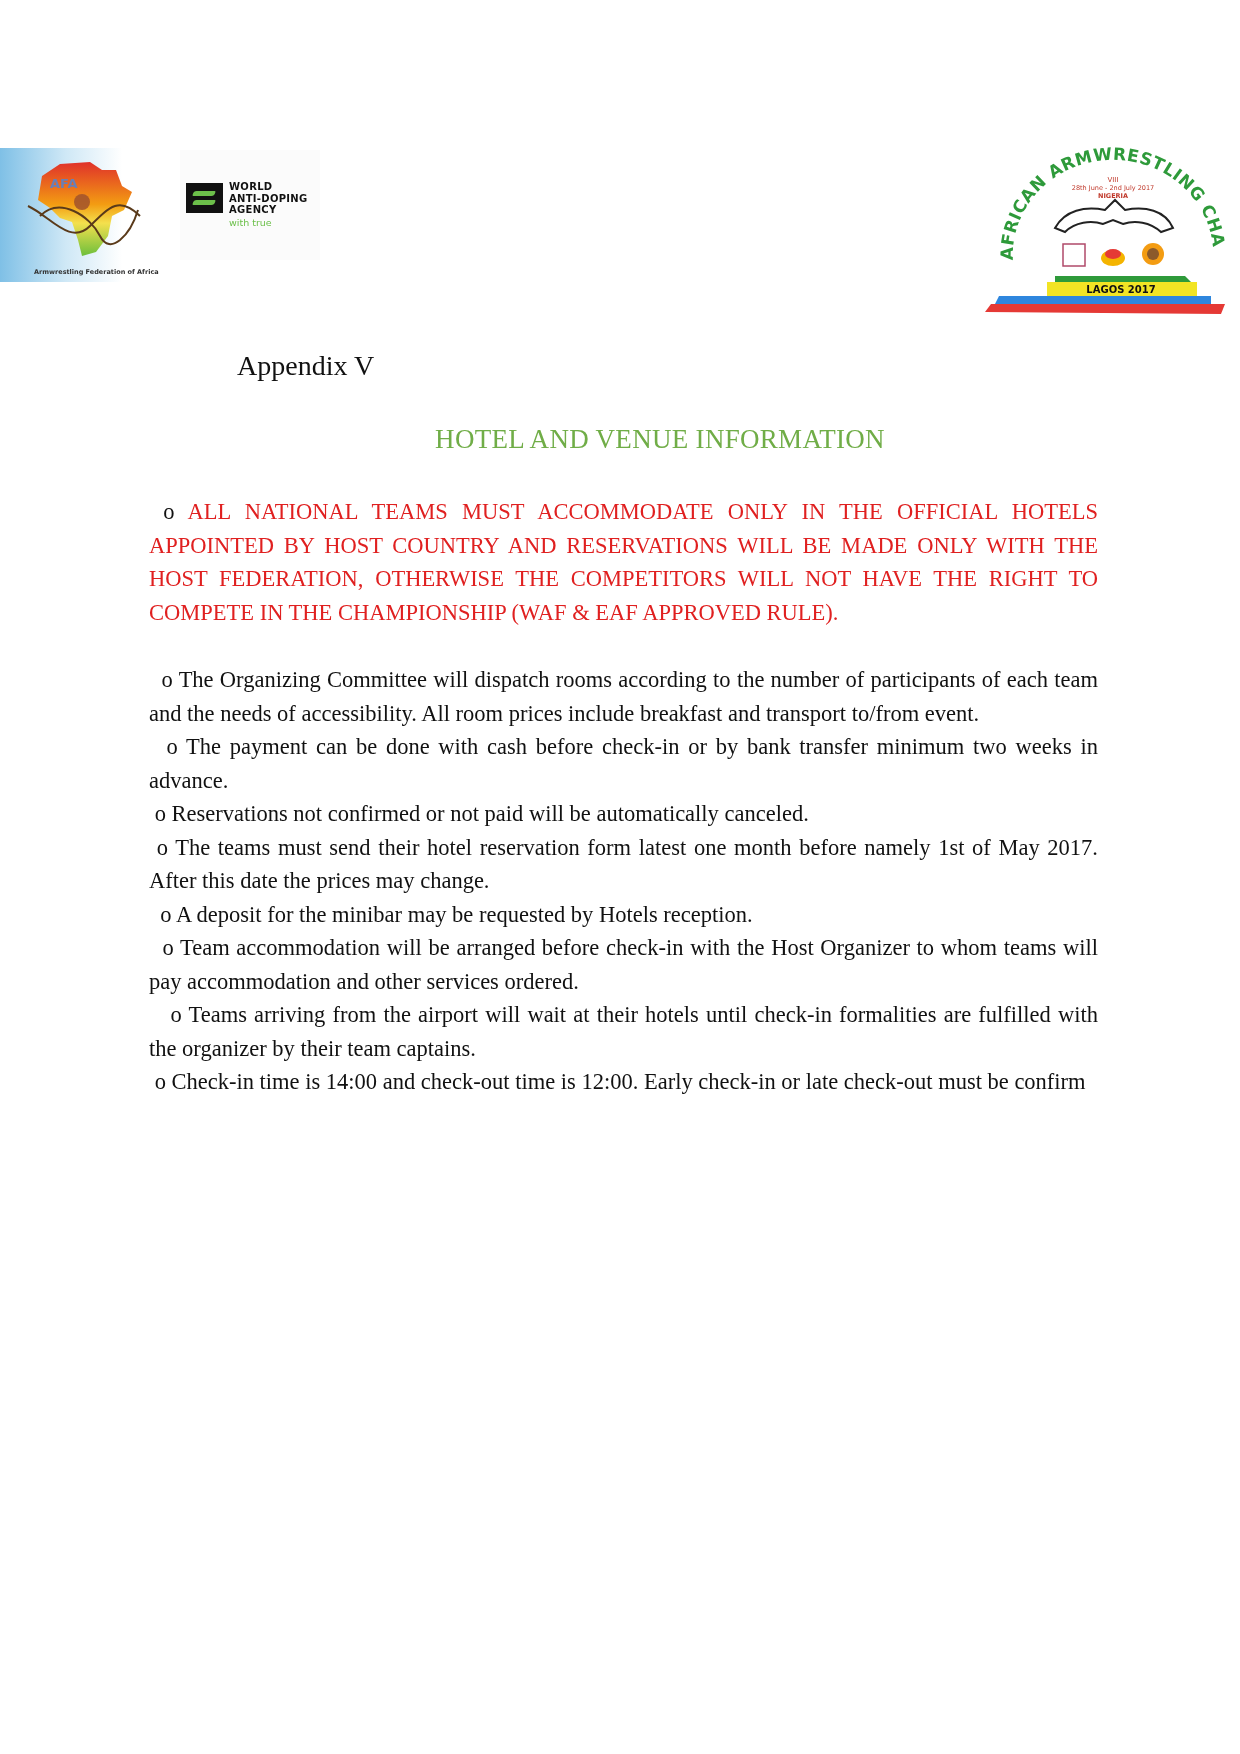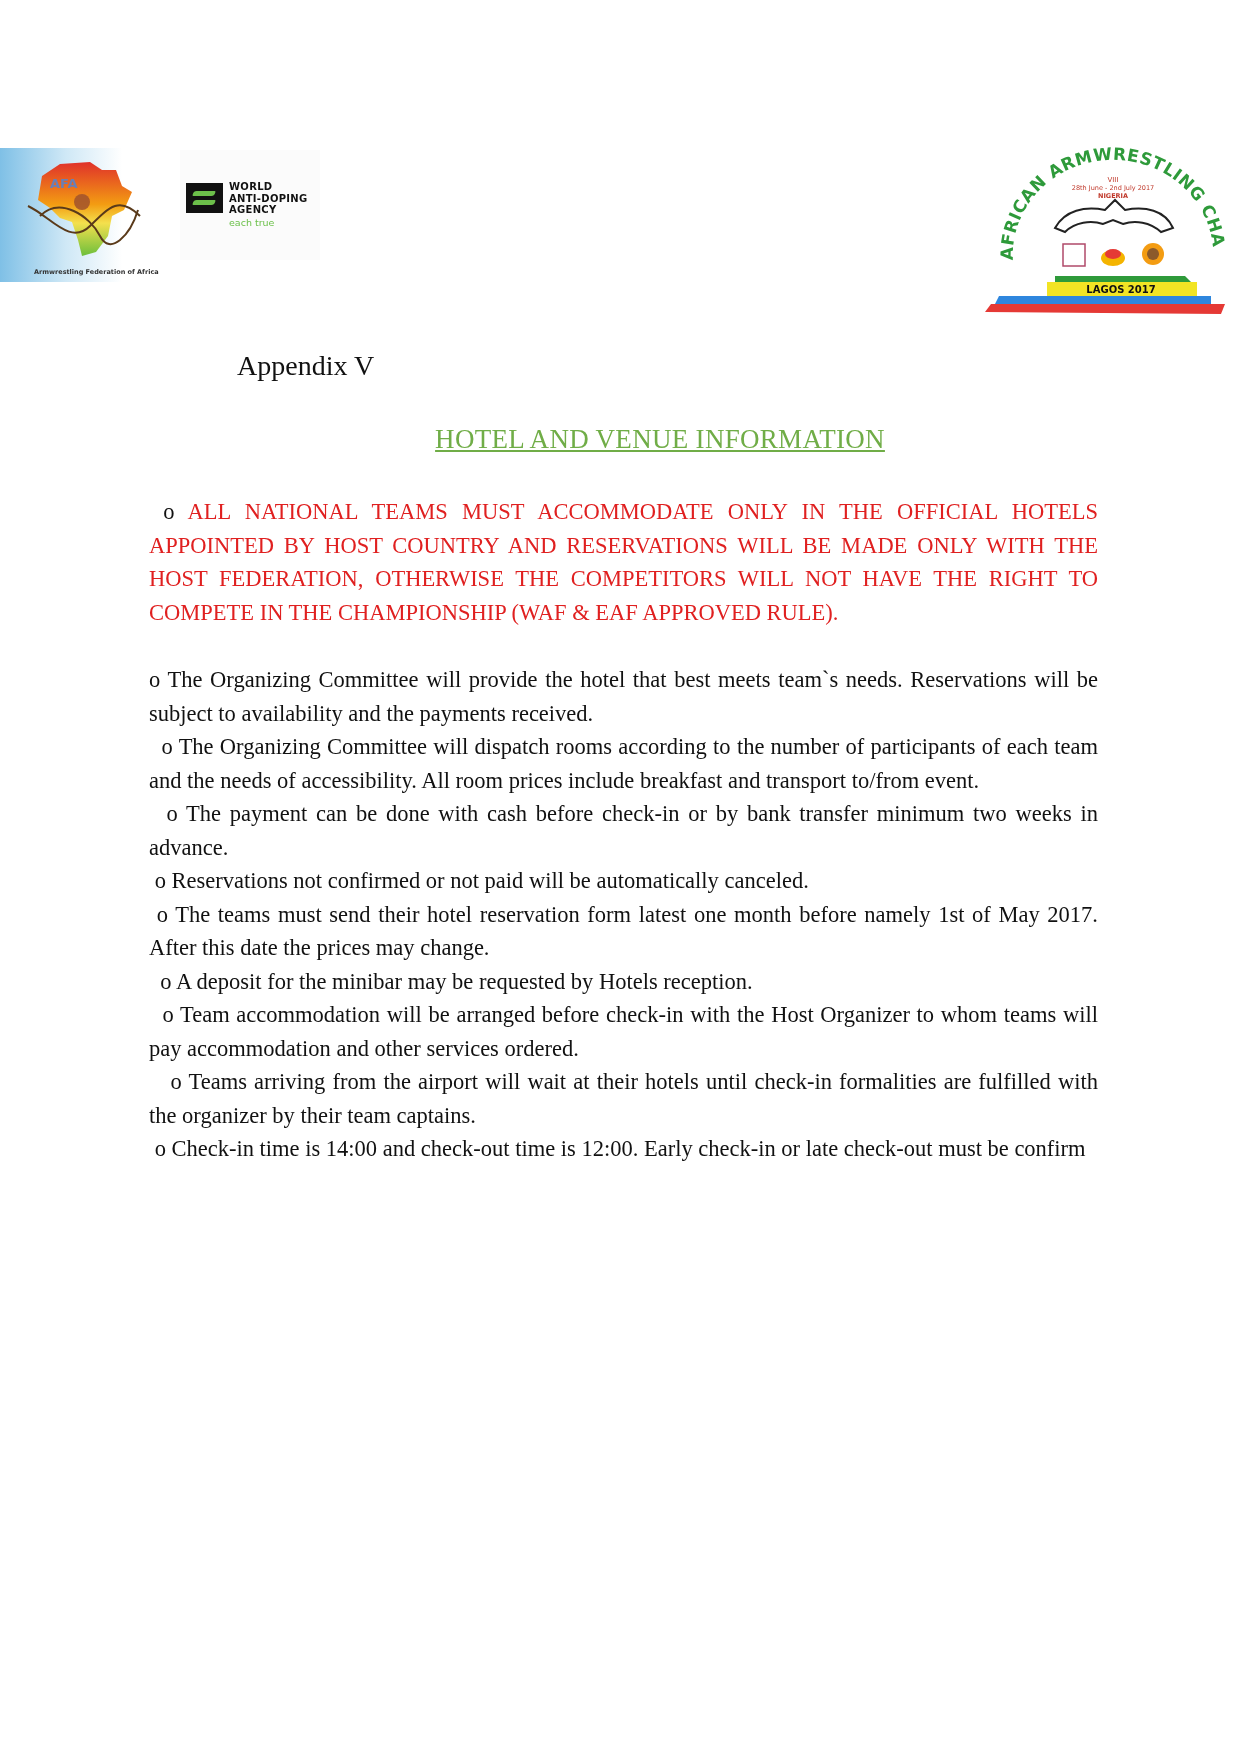--- a/index.html
+++ b/index.html
@@ -12,21 +12,21 @@
                  font-size: 6.5px; font-weight: bold; color: #333; white-space: nowrap; }
   .logo-wada { position: absolute; left: 180px; top: 150px; width: 140px; height: 110px; background: #fbfbfb; text-decoration: underline; }
   .wada-mark { position: absolute; left: 6px; top: 33px; width: 37px; height: 30px; background: #111; }
   .wada-mark .b { position: absolute; left: 7px; width: 22px; height: 5px; background: #6cc04a; border-radius: 3px 1px 3px 1px; transform: skewX(-15deg); }
   .wada-text { position: absolute; left: 49px; top: 31px; font-family: "DejaVu Sans", sans-serif; font-weight: bold;
                font-size: 10px; line-height: 11.5px; color: #111; letter-spacing: 0.3px; }
   .wada-tag { position: absolute; left: 49px; top: 67px; font-family: "DejaVu Sans", sans-serif; font-size: 9.5px; color: #6cc04a; }
   .logo-champ { position: absolute; left: 985px; top: 140px; width: 250px; height: 180px; }
   .appendix { position: absolute; left: 237px; top: 350px; font-size: 28px; }
   .title { position: absolute; left: 0; width: 1240px; text-align: center; top: 424px; padding-left: 80px; box-sizing: border-box;
-           font-size: 27px; color: #70ad47; letter-spacing: 0.3px; text-decoration: underline; }
+           font-size: 27px; color: #70ad47; letter-spacing: 0.3px; }
   .content { position: absolute; left: 149px; width: 949px; top: 495px; font-size: 22.5px; line-height: 33.5px; }
   .para { margin: 0; text-align: justify; }
   .para.red { color: #e02020; }
   .bullet { color: #111; }
   .gap { height: 34px; }
 </style>
 </head>
 <body>
 
 <div class="logo-afa">
@@ -51,21 +51,21 @@
 <div class="logo-wada">
   <div class="wada-mark">
     <div class="b" style="top:8px"></div>
     <div class="b" style="top:17px"></div>
   </div>
   <div class="wada-text">
     <div>WORLD</div>
     <div>ANTI-DOPING</div>
     <div>AGENCY</div>
   </div>
-  <div class="wada-tag">each true</div>
+  <div class="wada-tag">with true</div>
 </div>
 
 <div class="logo-champ">
   <svg width="250" height="180" viewBox="0 0 250 180">
     <defs>
       <path id="arc" d="M28 120 A 100 95 0 0 1 228 110"></path>
     </defs>
     <text font-family="DejaVu Sans, sans-serif" font-size="17" font-weight="bold" fill="#2e9a3a" letter-spacing="0.5">
       <textPath href="#arc">AFRICAN ARMWRESTLING CHAMPIONSHIP</textPath>
     </text>
@@ -95,21 +95,20 @@
 <div class="appendix">Appendix V</div>
 
 <div class="title">HOTEL AND VENUE INFORMATION</div>
 
 <div class="content">
   <p class="para red">
     &nbsp;<span class="bullet">o</span>
     <span>ALL NATIONAL TEAMS MUST ACCOMMODATE ONLY IN THE OFFICIAL HOTELS APPOINTED BY HOST COUNTRY AND RESERVATIONS WILL BE MADE ONLY WITH THE HOST FEDERATION, OTHERWISE THE COMPETITORS WILL NOT HAVE THE RIGHT TO COMPETE IN THE CHAMPIONSHIP (WAF &amp; EAF APPROVED RULE).</span>
   </p>
   <div class="gap"></div>
-  <p class="para"><span class="bullet">o</span> <span>The Organizing Committee will provide the hotel that best meets team`s needs. Reservations will be subject to availability and the payments received.</span></p>
   <p class="para">&nbsp;&nbsp;<span class="bullet">o</span> <span>The Organizing Committee will dispatch rooms according to the number of participants of each team and the needs of accessibility. All room prices include breakfast and transport to/from event.</span></p>
   <p class="para">&nbsp;&nbsp;<span class="bullet">o</span> <span>The payment can be done with cash before check-in or by bank transfer minimum two weeks in advance.</span></p>
   <p class="para">&nbsp;<span class="bullet">o</span> <span>Reservations not confirmed or not paid will be automatically canceled.</span></p>
   <p class="para">&nbsp;<span class="bullet">o</span> <span>The teams must send their hotel reservation form latest one month before namely 1st of May 2017. After this date the prices may change.</span></p>
   <p class="para">&nbsp;&nbsp;<span class="bullet">o</span> <span>A deposit for the minibar may be requested by Hotels reception.</span></p>
   <p class="para">&nbsp;&nbsp;<span class="bullet">o</span> <span>Team accommodation will be arranged before check-in with the Host Organizer to whom teams will pay accommodation and other services ordered.</span></p>
   <p class="para">&nbsp;&nbsp;&nbsp;<span class="bullet">o</span> <span>Teams arriving from the airport will wait at their hotels until check-in formalities are fulfilled with the organizer by their team captains.</span></p>
   <p class="para">&nbsp;<span class="bullet">o</span> <span>Check-in time is 14:00 and check-out time is 12:00. Early check-in or late check-out must be confirm</span></p>
 </div>
 

